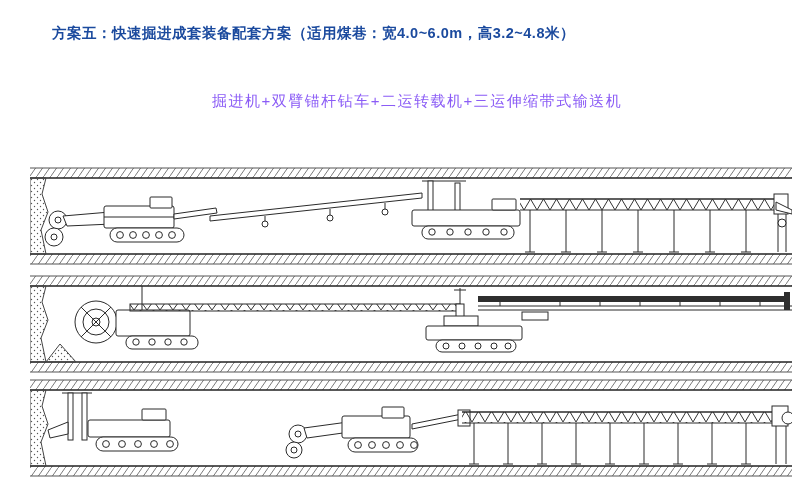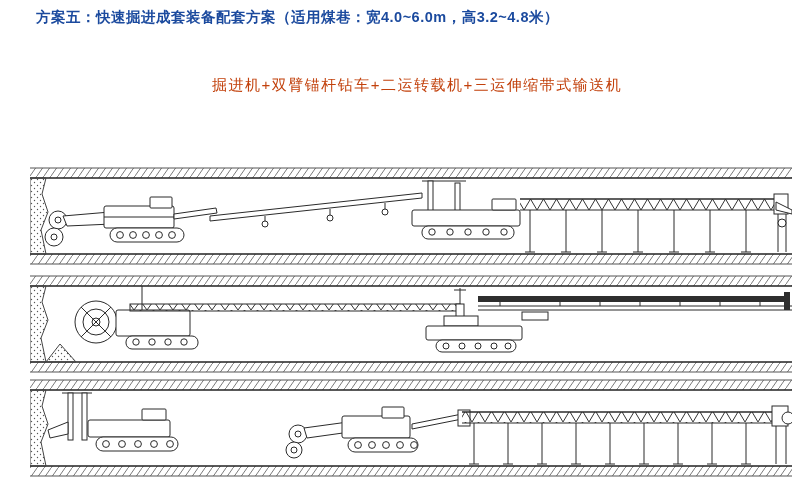--- a/index.html
+++ b/index.html
@@ -2,27 +2,27 @@
 <html><head>
 <meta charset="utf-8">
 <style>
   html,body{margin:0;padding:0;}
   body{
     width:800px;height:500px;position:relative;overflow:hidden;
     background:#ffffff;
     font-family:"Liberation Sans","DejaVu Sans",sans-serif;
   }
   .title{
-    position:absolute;left:36px;top:8px;margin:0;
+    position:absolute;left:36px;top:8px;margin:16px;
     font-size:14.5px;font-weight:bold;color:#1b4a9e;letter-spacing:.5px;
     white-space:nowrap;
   }
   .subtitle{
-    position:absolute;left:212px;top:76px;
-    font-size:15px;color:#c2410c;letter-spacing:1.5px;white-space:nowrap;
+    position:absolute;left:212px;top:92px;
+    font-size:15px;color:#8b5cf6;letter-spacing:1.5px;white-space:nowrap;
   }
   .panel{position:absolute;left:30px;}
   #p1{top:166px;} #p2{top:274px;} #p3{top:378px;}
   svg{display:block;}
 </style>
 </head>
 <body>
 
 <h1 class="title">方案五：快速掘进成套装备配套方案（适用煤巷：宽4.0~6.0m，高3.2~4.8米）</h1>
 <div class="subtitle">掘进机+双臂锚杆钻车+二运转载机+三运伸缩带式输送机</div>

